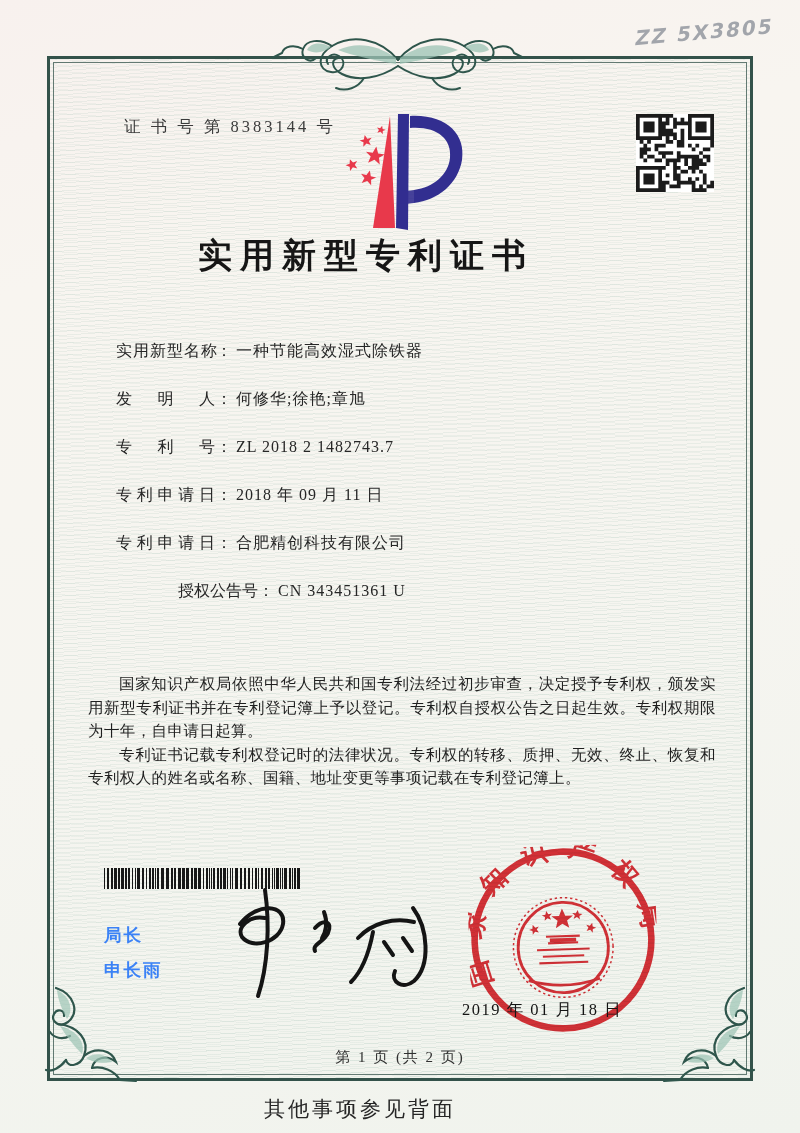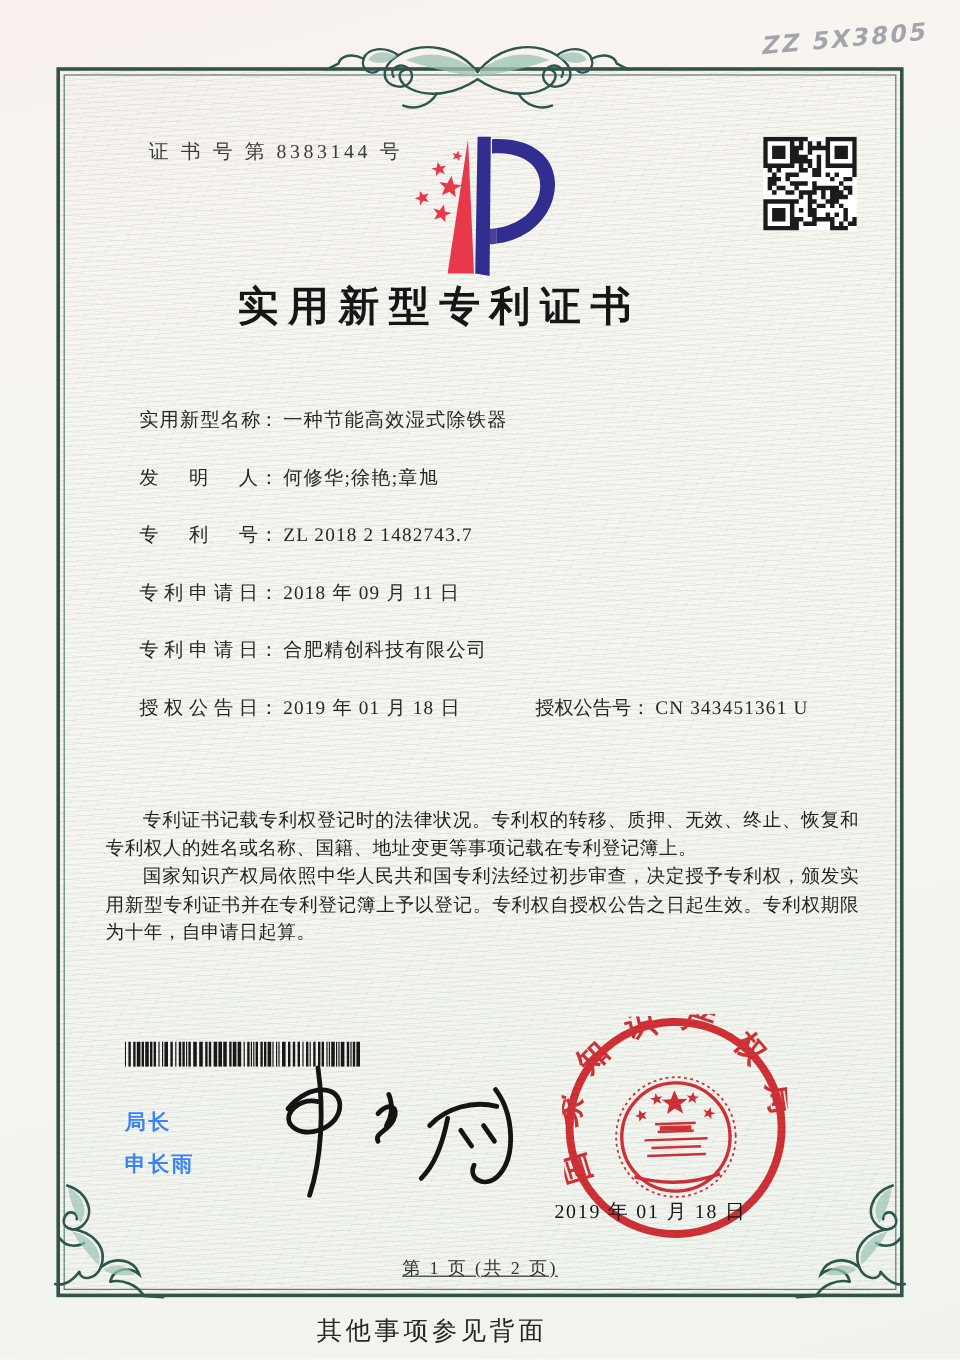--- a/index.html
+++ b/index.html
@@ -41,21 +41,21 @@
   .paras p{margin:0;text-indent:2em;}
 
   .barcode{left:104px;top:868px;width:200px;height:21px;}
   .officer{left:104px;top:918px;font-size:17.5px;color:#3b82f6;line-height:35px;letter-spacing:2px;font-weight:bold;}
   .sig{left:212px;top:880px;width:240px;height:130px;}
 
   .seal{left:469px;top:846px;width:188px;height:188px;opacity:.92;mix-blend-mode:multiply;
         transform:rotate(-2deg);}
   .sealdate{left:462px;top:999px;font-size:16.5px;color:#141414;letter-spacing:1.5px;}
 
-  .pagenum{left:0;top:1048px;width:800px;text-align:center;font-size:15px;color:#303030;letter-spacing:2px;text-decoration:underline;}
+  .pagenum{left:0;top:1048px;width:800px;text-align:center;font-size:15px;color:#303030;letter-spacing:2px;}
   .backnote{left:0;top:1095px;width:720px;text-align:center;font-size:21px;color:#262626;letter-spacing:3px;}
 
   .orn-top{left:268px;top:16px;width:260px;height:86px;}
   .orn-bl{left:40px;top:984px;width:106px;height:104px;}
   .orn-br{left:654px;top:984px;width:106px;height:104px;transform:scaleX(-1);}
 </style>
 </head>
 <body>
 
 <div id="page">
@@ -164,34 +164,30 @@
     </div>
     <div class="frow">
       <span class="flabel">专利申请日</span><span class="fcolon">：</span>
       <span class="fvalue">2018 年 09 月 11 日</span>
     </div>
     <div class="frow">
       <span class="flabel">专利申请日</span><span class="fcolon">：</span>
       <span class="fvalue">合肥精创科技有限公司</span>
     </div>
     <div class="grantrow">
-      <span>
-        <span class="flabel">授权公告日</span><span class="fcolon">：</span>
-        <span class="fvalue">2019 年 01 月 18 日</span>
-      </span>
       <span class="pair2">
         <span>授权公告号</span><span class="fcolon">：</span>
         <span class="fvalue">CN 343451361 U</span>
       </span>
     </div>
   </div>
 
   <div class="abs paras">
+    <p>国家知识产权局依照中华人民共和国专利法经过初步审查，决定授予专利权，颁发实用新型专利证书并在专利登记簿上予以登记。专利权自授权公告之日起生效。专利权期限为十年，自申请日起算。</p>
     <p>专利证书记载专利权登记时的法律状况。专利权的转移、质押、无效、终止、恢复和专利权人的姓名或名称、国籍、地址变更等事项记载在专利登记簿上。</p>
-    <p>国家知识产权局依照中华人民共和国专利法经过初步审查，决定授予专利权，颁发实用新型专利证书并在专利登记簿上予以登记。专利权自授权公告之日起生效。专利权期限为十年，自申请日起算。</p>
   </div>
 
   <svg class="abs barcode" viewBox="0 0 200 21" preserveAspectRatio="none">
     <path id="bcbars" fill="#181818" d="M0 0h1v21h-1zM3 0h2v21h-2zM7 0h2v21h-2zM10 0h3v21h-3zM14 0h2v21h-2zM17 0h3v21h-3zM21 0h2v21h-2zM24 0h2v21h-2zM28 0h1v21h-1zM31 0h1v21h-1zM33 0h3v21h-3zM38 0h2v21h-2zM42 0h1v21h-1zM45 0h2v21h-2zM48 0h2v21h-2zM51 0h1v21h-1zM53 0h2v21h-2zM57 0h3v21h-3zM62 0h3v21h-3zM67 0h2v21h-2zM70 0h2v21h-2zM74 0h3v21h-3zM78 0h3v21h-3zM82 0h3v21h-3zM87 0h2v21h-2zM90 0h3v21h-3zM94 0h3v21h-3zM99 0h1v21h-1zM102 0h2v21h-2zM105 0h1v21h-1zM107 0h1v21h-1zM109 0h2v21h-2zM113 0h2v21h-2zM116 0h2v21h-2zM119 0h3v21h-3zM123 0h1v21h-1zM126 0h1v21h-1zM128 0h1v21h-1zM131 0h3v21h-3zM136 0h2v21h-2zM140 0h2v21h-2zM144 0h2v21h-2zM148 0h1v21h-1zM151 0h2v21h-2zM154 0h1v21h-1zM157 0h2v21h-2zM161 0h2v21h-2zM164 0h2v21h-2zM168 0h1v21h-1zM170 0h1v21h-1zM172 0h3v21h-3zM176 0h1v21h-1zM178 0h1v21h-1zM180 0h3v21h-3zM185 0h2v21h-2zM188 0h1v21h-1zM190 0h2v21h-2zM193 0h3v21h-3z"></path>
   </svg>
 
   <div class="abs officer">
     <div>局长</div>
     <div>申长雨</div>
   </div>

